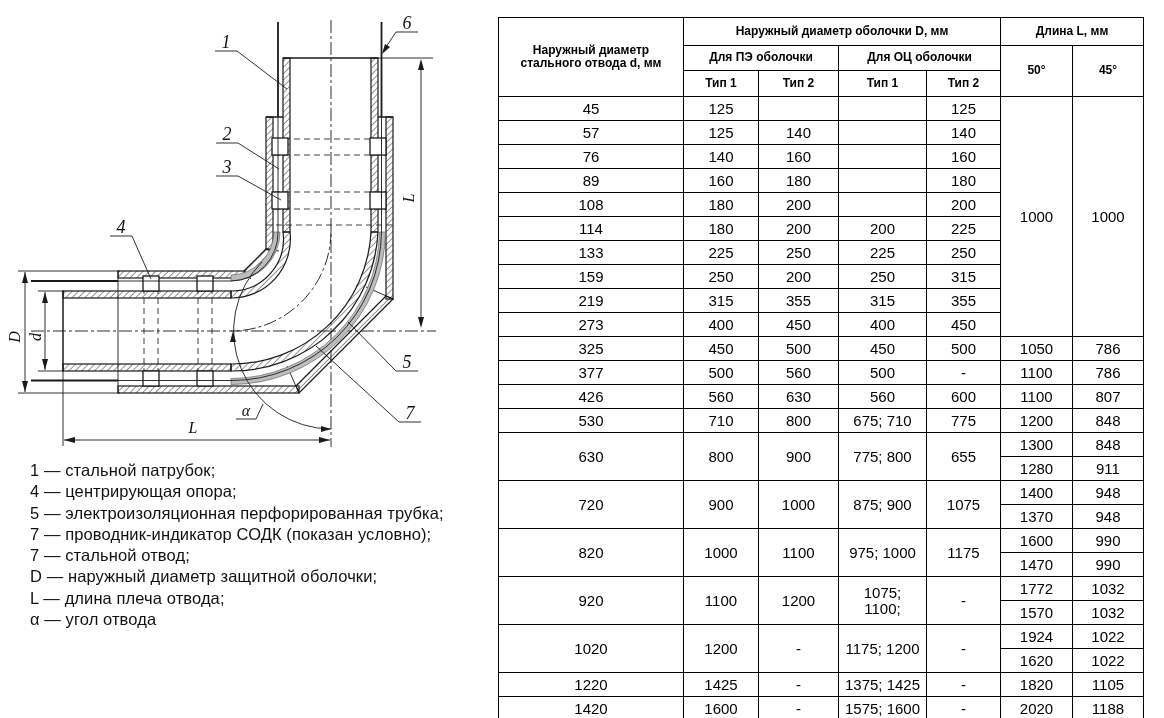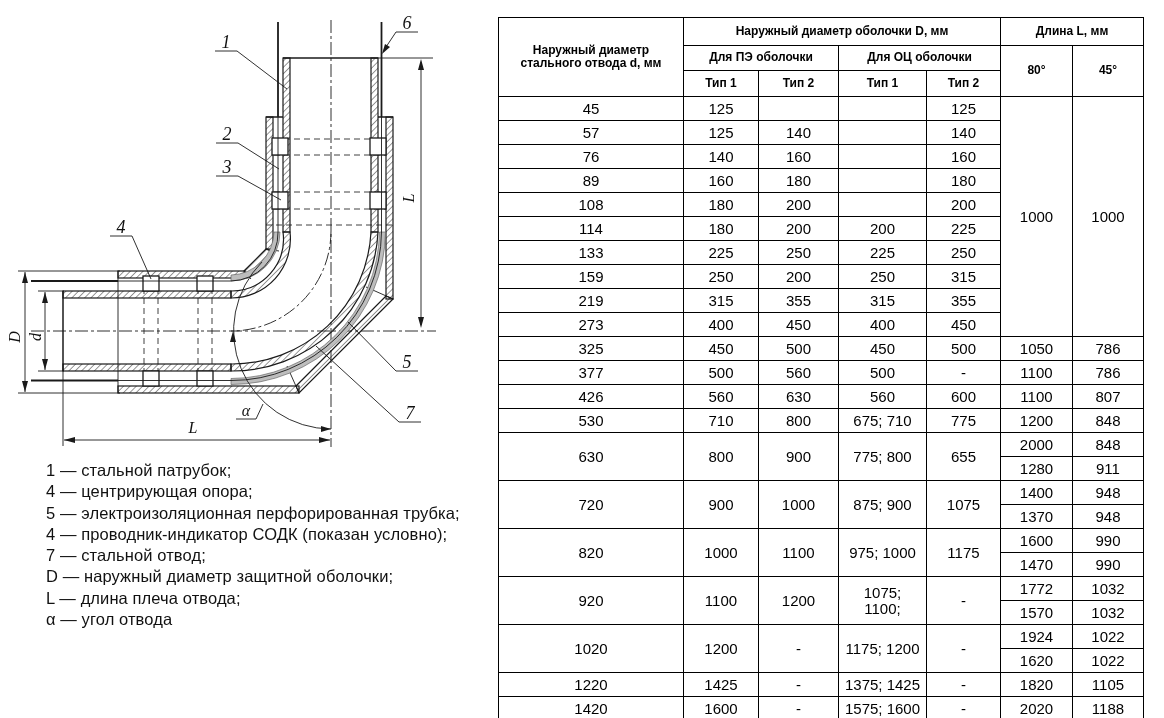--- a/index.html
+++ b/index.html
@@ -3,21 +3,21 @@
 <meta charset="utf-8">
 <style>
   html,body{margin:0;padding:0}
   body{
     width:1164px;height:718px;position:relative;overflow:hidden;
     background:#ffffff;color:#000;
     font-family:"Liberation Sans",sans-serif;
   }
   .drawing{position:absolute;left:0;top:0}
   .legend{
-    position:absolute;left:46px;top:460px;
+    position:absolute;left:30px;top:460px;
     font-size:16.5px;line-height:21.3px;letter-spacing:.1px;color:#111;
   }
   .tablewrap{position:absolute;left:498px;top:17px}
   table{border-collapse:collapse;table-layout:fixed}
   th,td{border:1.6px solid #000;text-align:center;vertical-align:middle;padding:0 2px}
   th{font-size:12px;font-weight:700;line-height:1.12}
   td{font-size:15px;height:23px;line-height:1.05;white-space:pre-line}
   tr.h1 th{height:27px}
   tr.h2 th{height:24px}
   tr.h3 th{height:25px}
@@ -180,21 +180,21 @@
     <text class="caltxt" x="410" y="419" text-anchor="middle">7</text>
     <path class="thin" d="M399,422 H421"></path>
     <path class="thin" d="M399,422 L316,346"></path>
   </g>
 </svg>
 
 <div class="legend">
     <div>1 — стальной патрубок;</div>
     <div>4 — центрирующая опора;</div>
     <div>5 — электроизоляционная перфорированная трубка;</div>
-    <div>4 — проводник-индикатор СОДК (показан условно);</div>
+    <div>7 — проводник-индикатор СОДК (показан условно);</div>
     <div>7 — стальной отвод;</div>
     <div>D — наружный диаметр защитной оболочки;</div>
     <div>L — длина плеча отвода;</div>
     <div>α — угол отвода</div>
   </div>
 
 <div class="tablewrap">
   <table>
     <colgroup>
       <col style="width:185px">
@@ -207,21 +207,21 @@
     </colgroup>
     <thead>
       <tr class="h1">
         <th rowspan="3">Наружный диаметр стального отвода d, мм</th>
         <th colspan="4">Наружный диаметр оболочки D, мм</th>
         <th colspan="2">Длина L, мм</th>
       </tr>
       <tr class="h2">
         <th colspan="2">Для ПЭ оболочки</th>
         <th colspan="2">Для ОЦ оболочки</th>
-        <th rowspan="2">80°</th>
+        <th rowspan="2">50°</th>
         <th rowspan="2">45°</th>
       </tr>
       <tr class="h3">
         <th>Тип 1</th>
         <th>Тип 2</th>
         <th>Тип 1</th>
         <th>Тип 2</th>
       </tr>
     </thead>
     <tbody>
@@ -332,21 +332,21 @@
           <td>775</td>
           <td>1200</td>
           <td>848</td>
         </tr>
         <tr>
           <td rowspan="2">630</td>
           <td rowspan="2">800</td>
           <td rowspan="2">900</td>
           <td rowspan="2">775; 800</td>
           <td rowspan="2">655</td>
-          <td>2000</td>
+          <td>1300</td>
           <td>848</td>
         </tr>
         <tr>
           <td>1280</td>
           <td>911</td>
         </tr>
         <tr>
           <td rowspan="2">720</td>
           <td rowspan="2">900</td>
           <td rowspan="2">1000</td>

